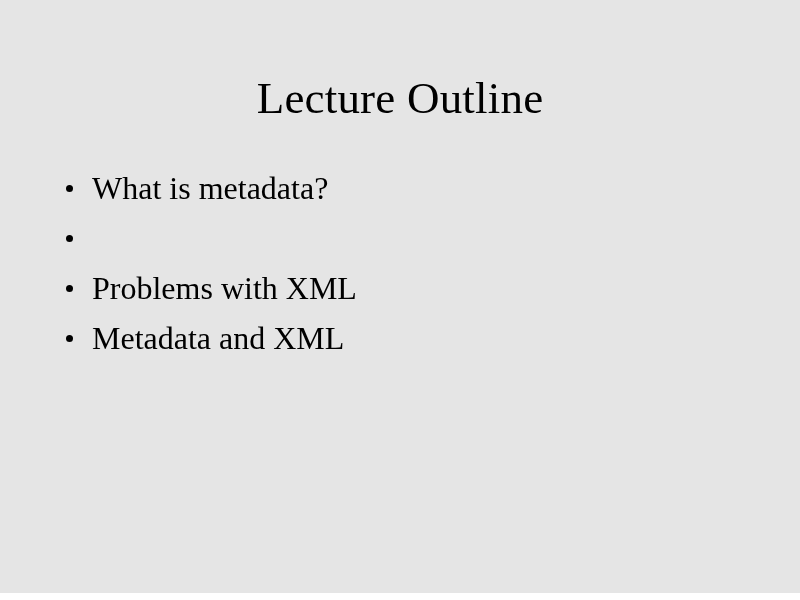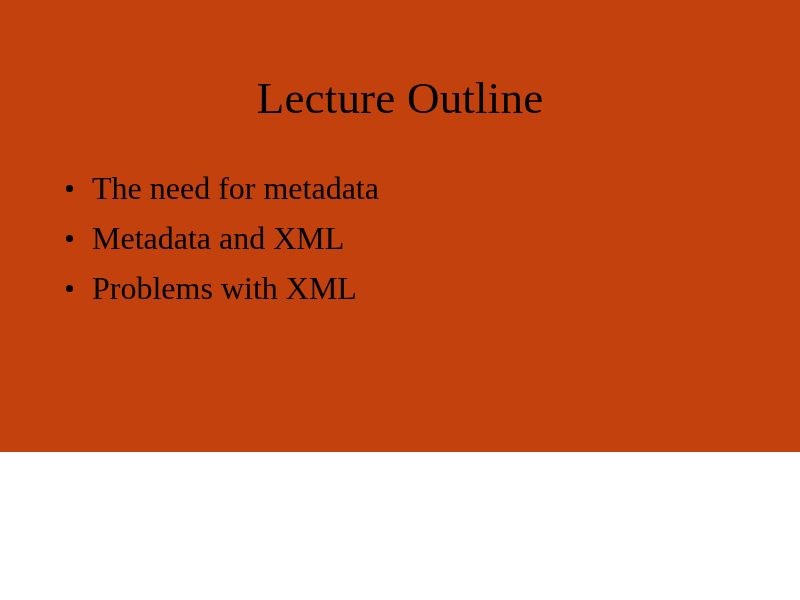--- a/index.html
+++ b/index.html
@@ -5,22 +5,22 @@
 <style>
   html, body {
     margin: 0;
     padding: 0;
     background: #ffffff;
   }
 
   #slide {
     position: relative;
     width: 800px;
-    height: 452px;
-    background: #c2410c;
+    height: 593px;
+    background: #e5e5e5;
     overflow: hidden;
     font-family: "Liberation Serif", "DejaVu Serif", serif;
     color: #000000;
     -webkit-font-smoothing: antialiased;
   }
 
   
   #slide-title {
     position: absolute;
     left: 0;
@@ -77,32 +77,35 @@
 </style>
 </head>
 <body>
 
 <div id="slide">
 
   <div id="slide-title">Lecture Outline</div>
 
   <ul id="bullet-list">
 
+    <li class="bullet-item">
+      <span class="bullet-marker"></span>
+      <span class="bullet-text">What is metadata?</span>
+    </li>
 
     <li class="bullet-item">
       <span class="bullet-marker"></span>
-      <span class="bullet-text">The need for metadata</span>
     </li>
 
 
     <li class="bullet-item">
       <span class="bullet-marker"></span>
-      <span class="bullet-text">Metadata and XML</span>
+      <span class="bullet-text">Problems with XML</span>
     </li>
 
     <li class="bullet-item">
       <span class="bullet-marker"></span>
-      <span class="bullet-text">Problems with XML</span>
+      <span class="bullet-text">Metadata and XML</span>
     </li>
 
   </ul>
 
 </div>
 
 </body></html>

